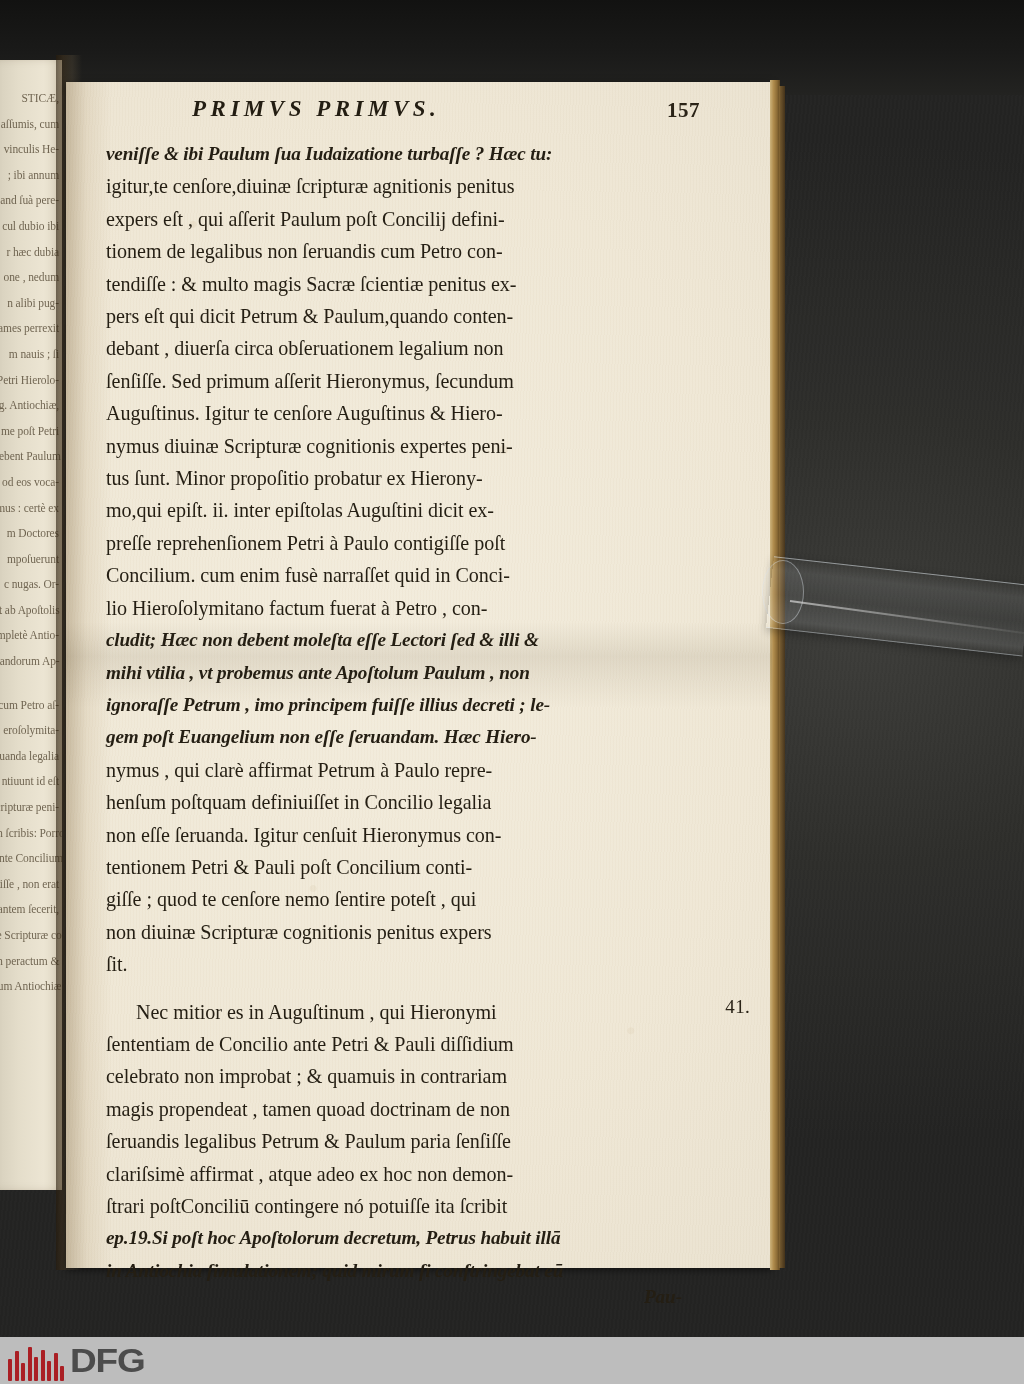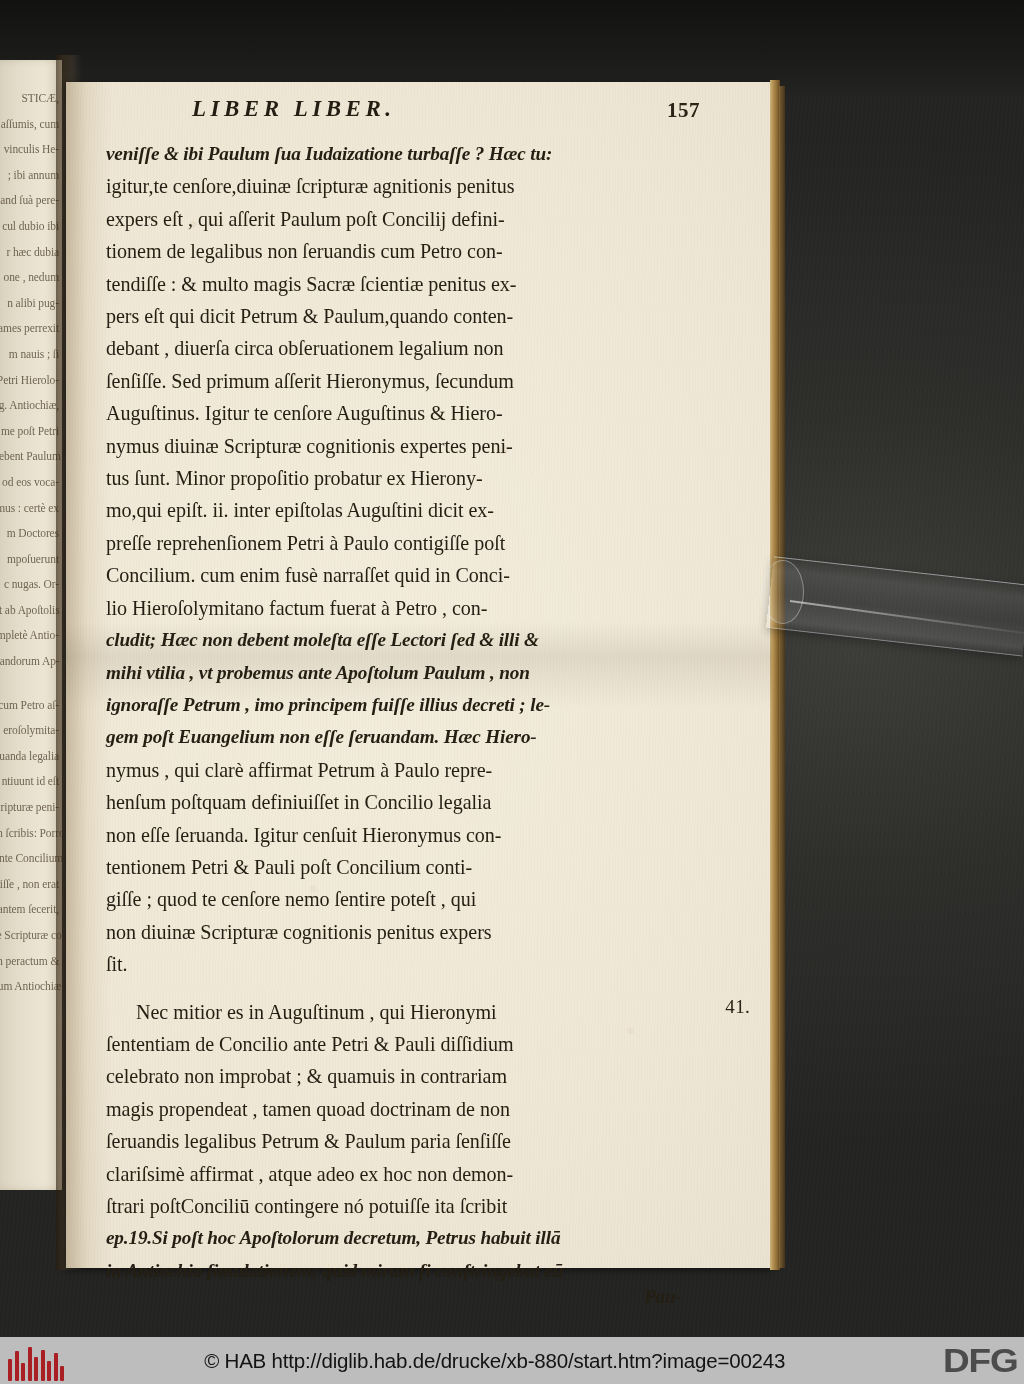--- a/index.html
+++ b/index.html
@@ -234,21 +234,21 @@
 
   <div class="leaf">
     <div class="leaf-gutter"></div>
     <div class="foreedge"></div>
     <div class="foreedge2"></div>
     <div class="bar-shadow"></div>
 
     <div class="typeblock">
 
       <div class="running-head">
-        <div class="rh-title">LIBER LIBER.</div>
+        <div class="rh-title">PRIMVS PRIMVS.</div>
         <div class="rh-folio">157</div>
       </div>
 
       <div class="line ital">veniſſe &amp; ibi Paulum ſua Iudaizatione turbaſſe ? Hæc tu:</div>
       <div class="line">igitur,te cenſore,diuinæ ſcripturæ agnitionis penitus</div>
       <div class="line">expers eſt , qui aſſerit Paulum poſt Concilij defini-</div>
       <div class="line">tionem de legalibus non ſeruandis cum Petro con-</div>
       <div class="line">tendiſſe : &amp; multo magis Sacræ ſcientiæ penitus ex-</div>
       <div class="line">pers eſt qui dicit Petrum &amp; Paulum,quando conten-</div>
       <div class="line">debant , diuerſa circa obſeruationem legalium non</div>
@@ -300,17 +300,16 @@
       <i style="height:22px"></i>
         <i style="height:30px"></i>
         <i style="height:18px"></i>
       <i style="height:34px"></i>
         <i style="height:24px"></i>
         <i style="height:31px"></i>
       <i style="height:20px"></i>
         <i style="height:28px"></i>
         <i style="height:15px"></i>
     </div>
-    <div class="credit-text">© HAB http://diglib.hab.de/drucke/xb-880/start.htm?image=00243</div>
     <div class="dfg-logo">DFG</div>
   </div>
 
 </div>
 
 </body></html>

